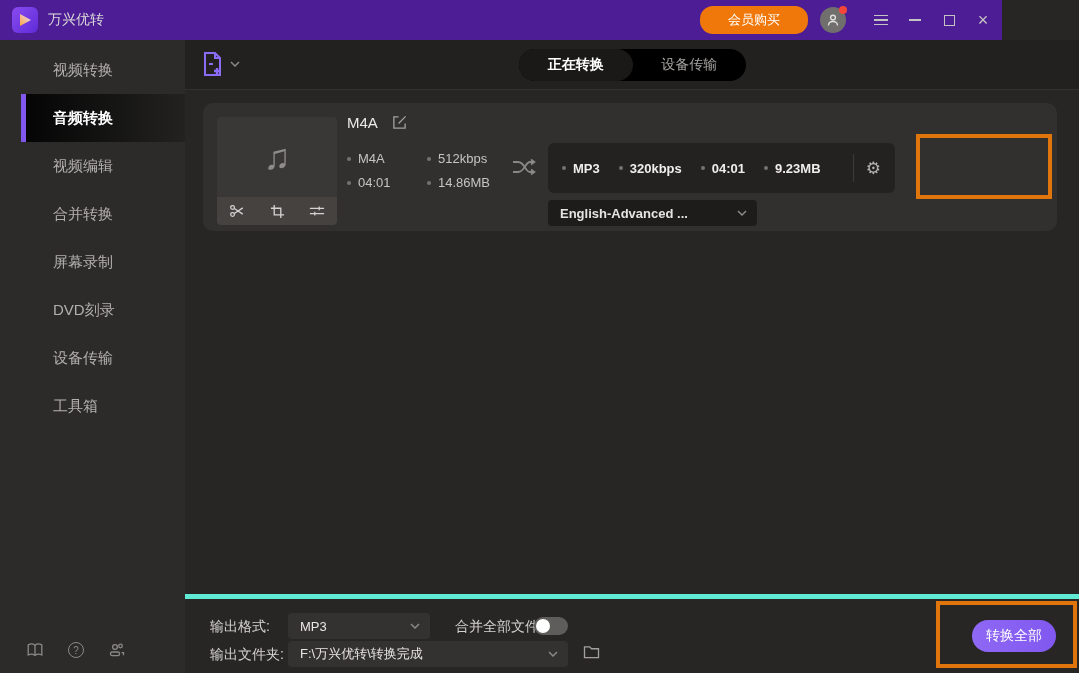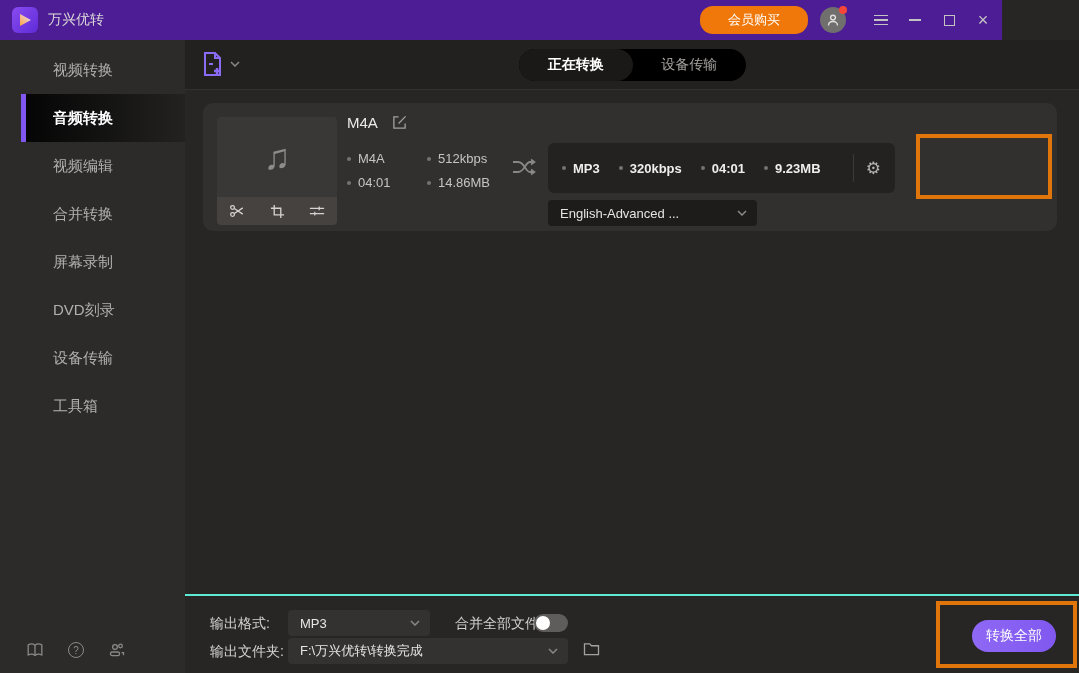--- a/index.html
+++ b/index.html
@@ -65,35 +65,35 @@
     grid-template-columns:80px auto; grid-row-gap:7px; grid-column-gap:0; }
   .info-cell { display:flex; align-items:center; font-size:13px; color:#c6c4c2; height:17px; }
   .bullet { width:4px; height:4px; border-radius:50%; background:#75736f; margin-right:7px; flex:0 0 auto; }
   .shuffle { position:absolute; left:308px; top:52px; color:#8a8886; }
   .target-strip { position:absolute; left:345px; top:40px; width:347px; height:50px; background:#242220;
     border-radius:6px; display:flex; align-items:center; padding:0 14px; }
   .target-item { display:flex; align-items:center; font-size:13px; color:#f0eeec; font-weight:bold; margin-right:19px; }
   .strip-divider { width:1px; height:28px; background:#3c3a38; margin-left:auto; margin-right:12px; }
   .gear { color:#b4b2b0; font-size:17px; cursor:pointer; }
   .voice-select { position:absolute; left:345px; top:97px; width:209px; height:26px; background:#1e1c1b;
-    border-radius:4px; display:flex; align-items:center; padding:0 10px 0 12px; cursor:pointer; }
+    border-radius:4px; display:flex; align-items:center; padding:0 10px 0 12px; cursor:pointer;font-weight:bold; }
   .voice-select span { color:#e6e4e2; font-size:13px; flex:1; }
   .convert-btn { position:absolute; left:757px; top:113px; width:101px; height:32px; border-radius:16px;
     color:#fff; font-size:14px; cursor:pointer;
     border:2px solid transparent;
     background:linear-gradient(#31302e,#31302e) padding-box,
                linear-gradient(160deg,#a87ff8,#6f46ee) border-box; }
 
   
   .hl-box { position:absolute; border:4px solid #e0760b; }
   .hl-1 { left:731px; top:94px; width:136px; height:65px; }
   .hl-2 { left:751px; top:561px; width:141px; height:67px; }
 
   
-  .bottom-bar { position:absolute; left:0; top:554px; width:894px; height:79px; border-top:2px solid #5eead4; }
+  .bottom-bar { position:absolute; left:0; top:554px; width:894px; height:79px; border-top:5px solid #5eead4; }
   .bb-label { position:absolute; color:#d4d2d0; font-size:14px; height:26px; line-height:26px; }
   .lbl-format { left:25px; top:14px; }
   .lbl-folder { left:25px; top:42px; }
   .select { position:absolute; background:#343230; border-radius:4px; height:26px; display:flex;
     align-items:center; padding:0 10px 0 12px; cursor:pointer; }
   .select span { color:#e8e6e4; font-size:13px; flex:1; white-space:nowrap; overflow:hidden; }
   .sel-format { left:103px; top:14px; width:142px; }
   .sel-folder { left:103px; top:42px; width:280px;justify-content:flex-end; }
   .lbl-merge { left:270px; top:14px; }
   .toggle { position:absolute; left:349px; top:18px; width:34px; height:18px; background:#5f5d5b;

